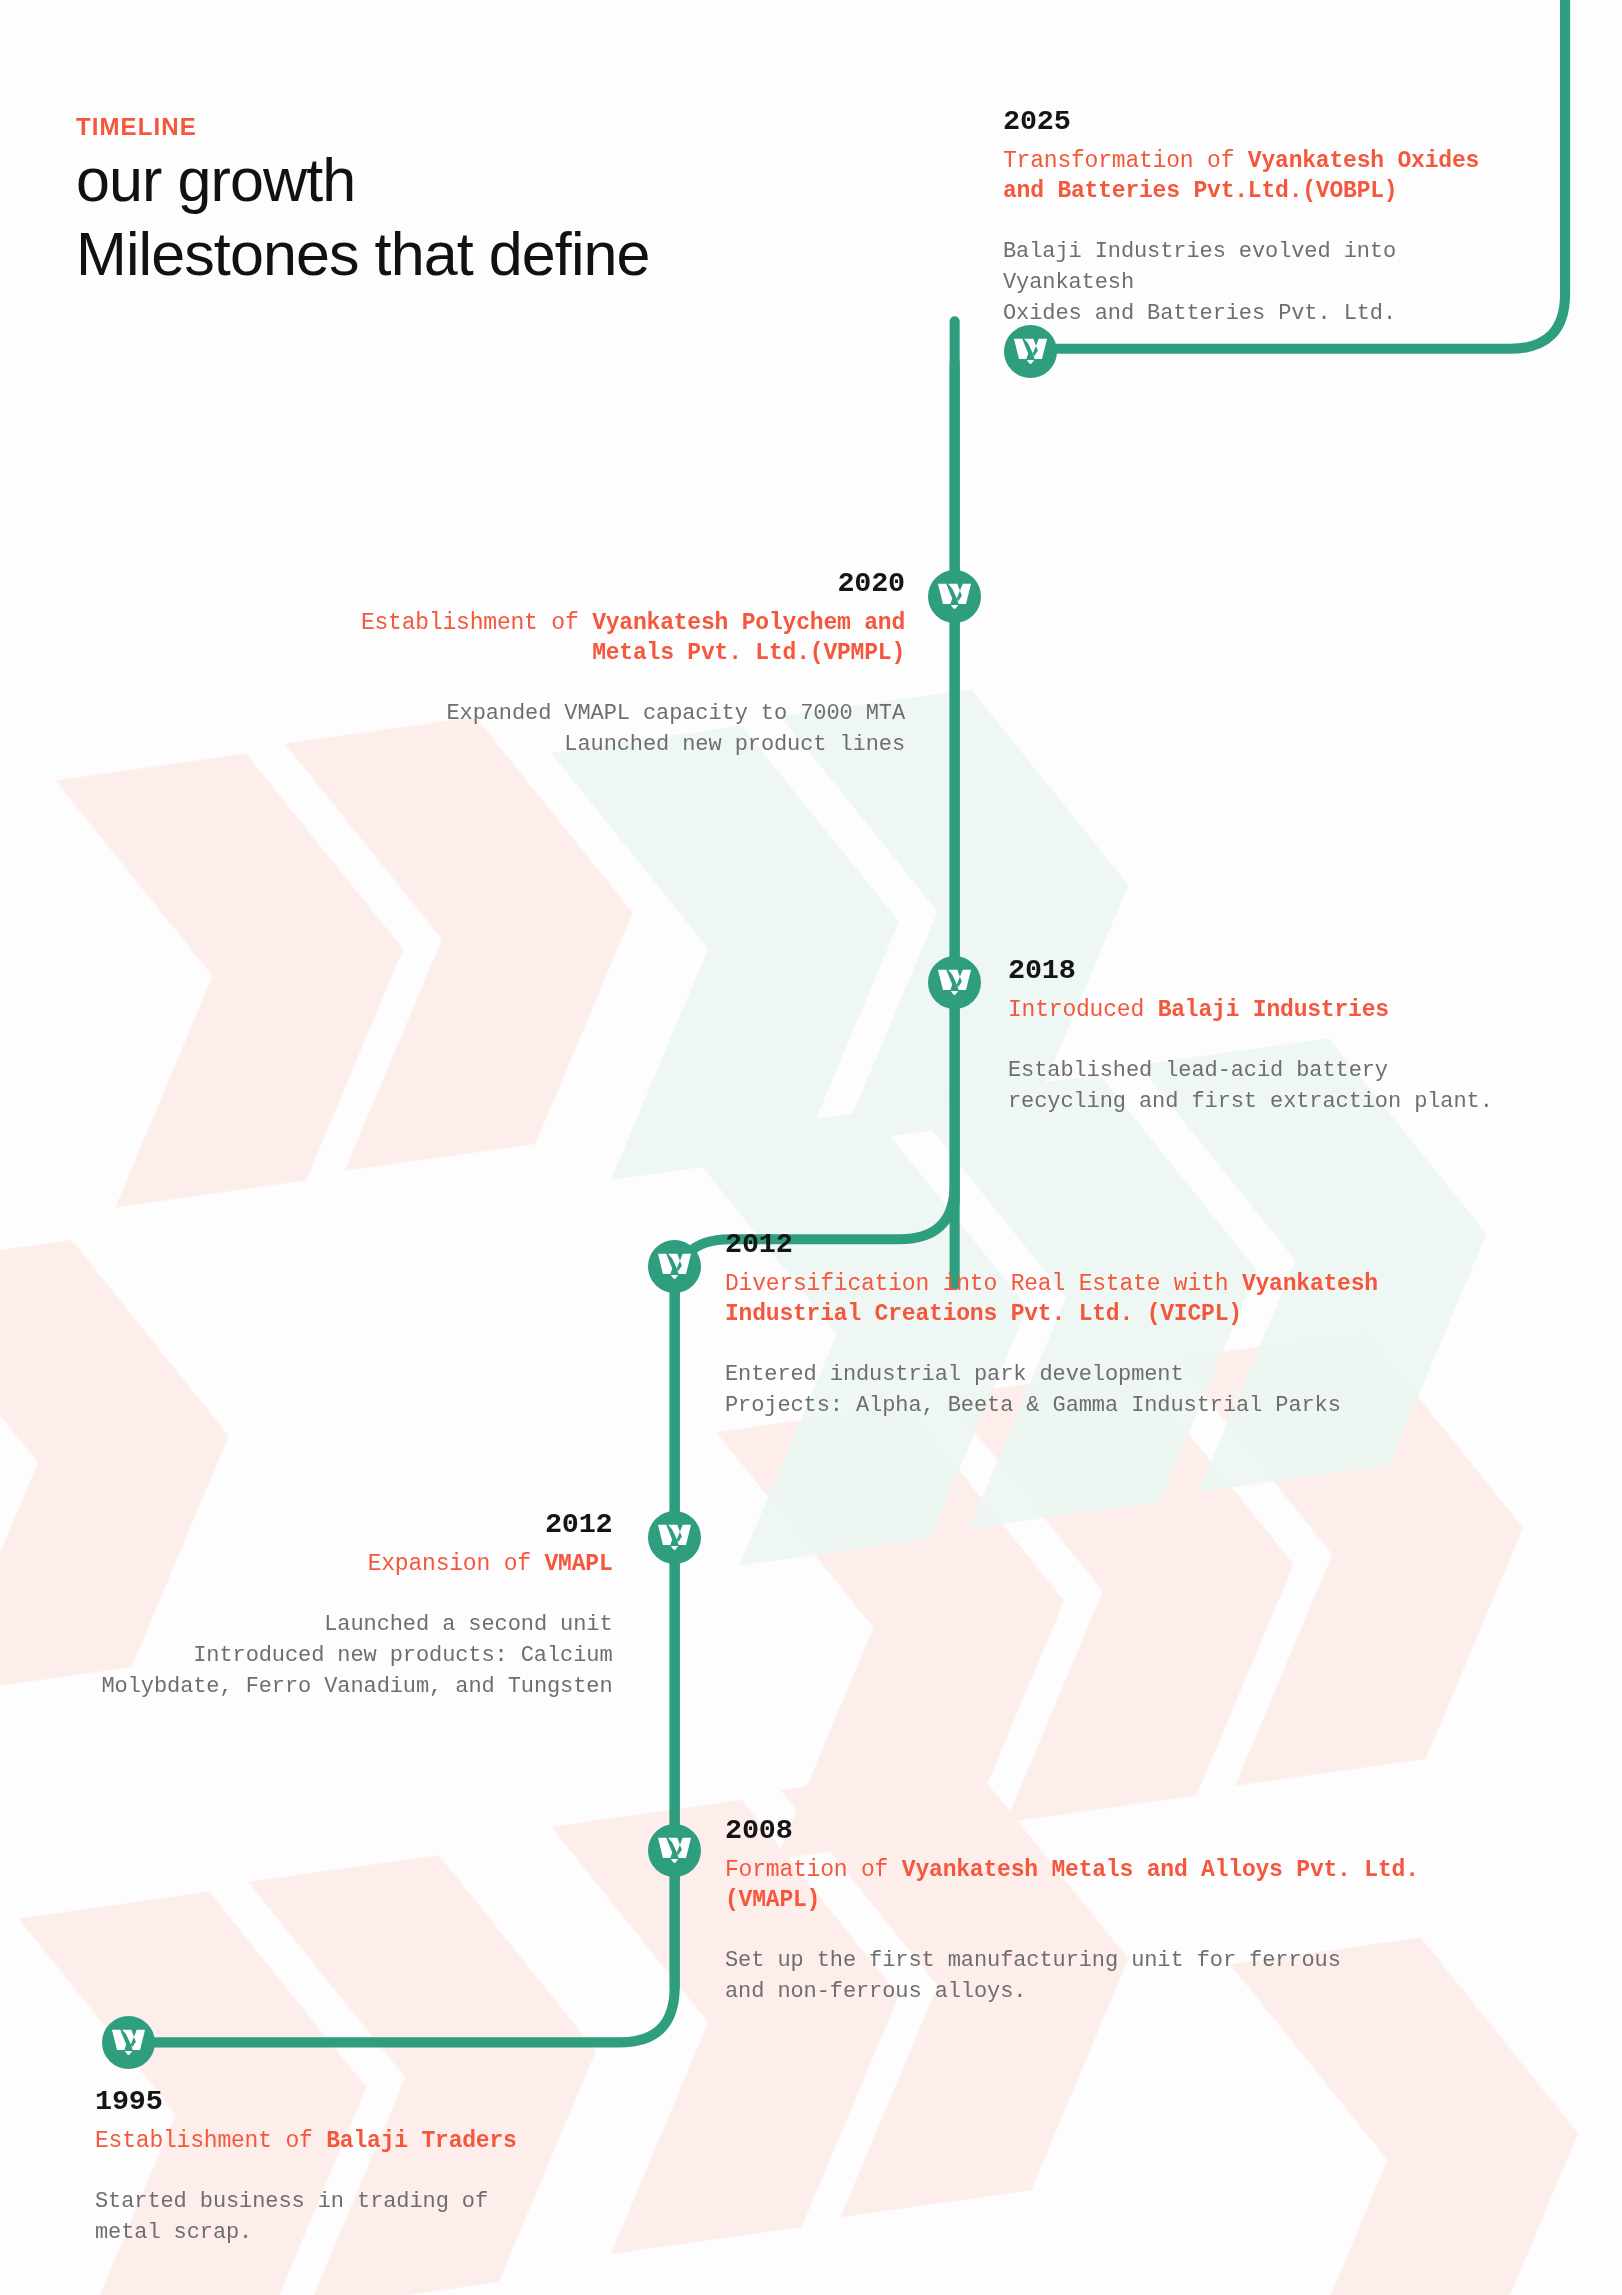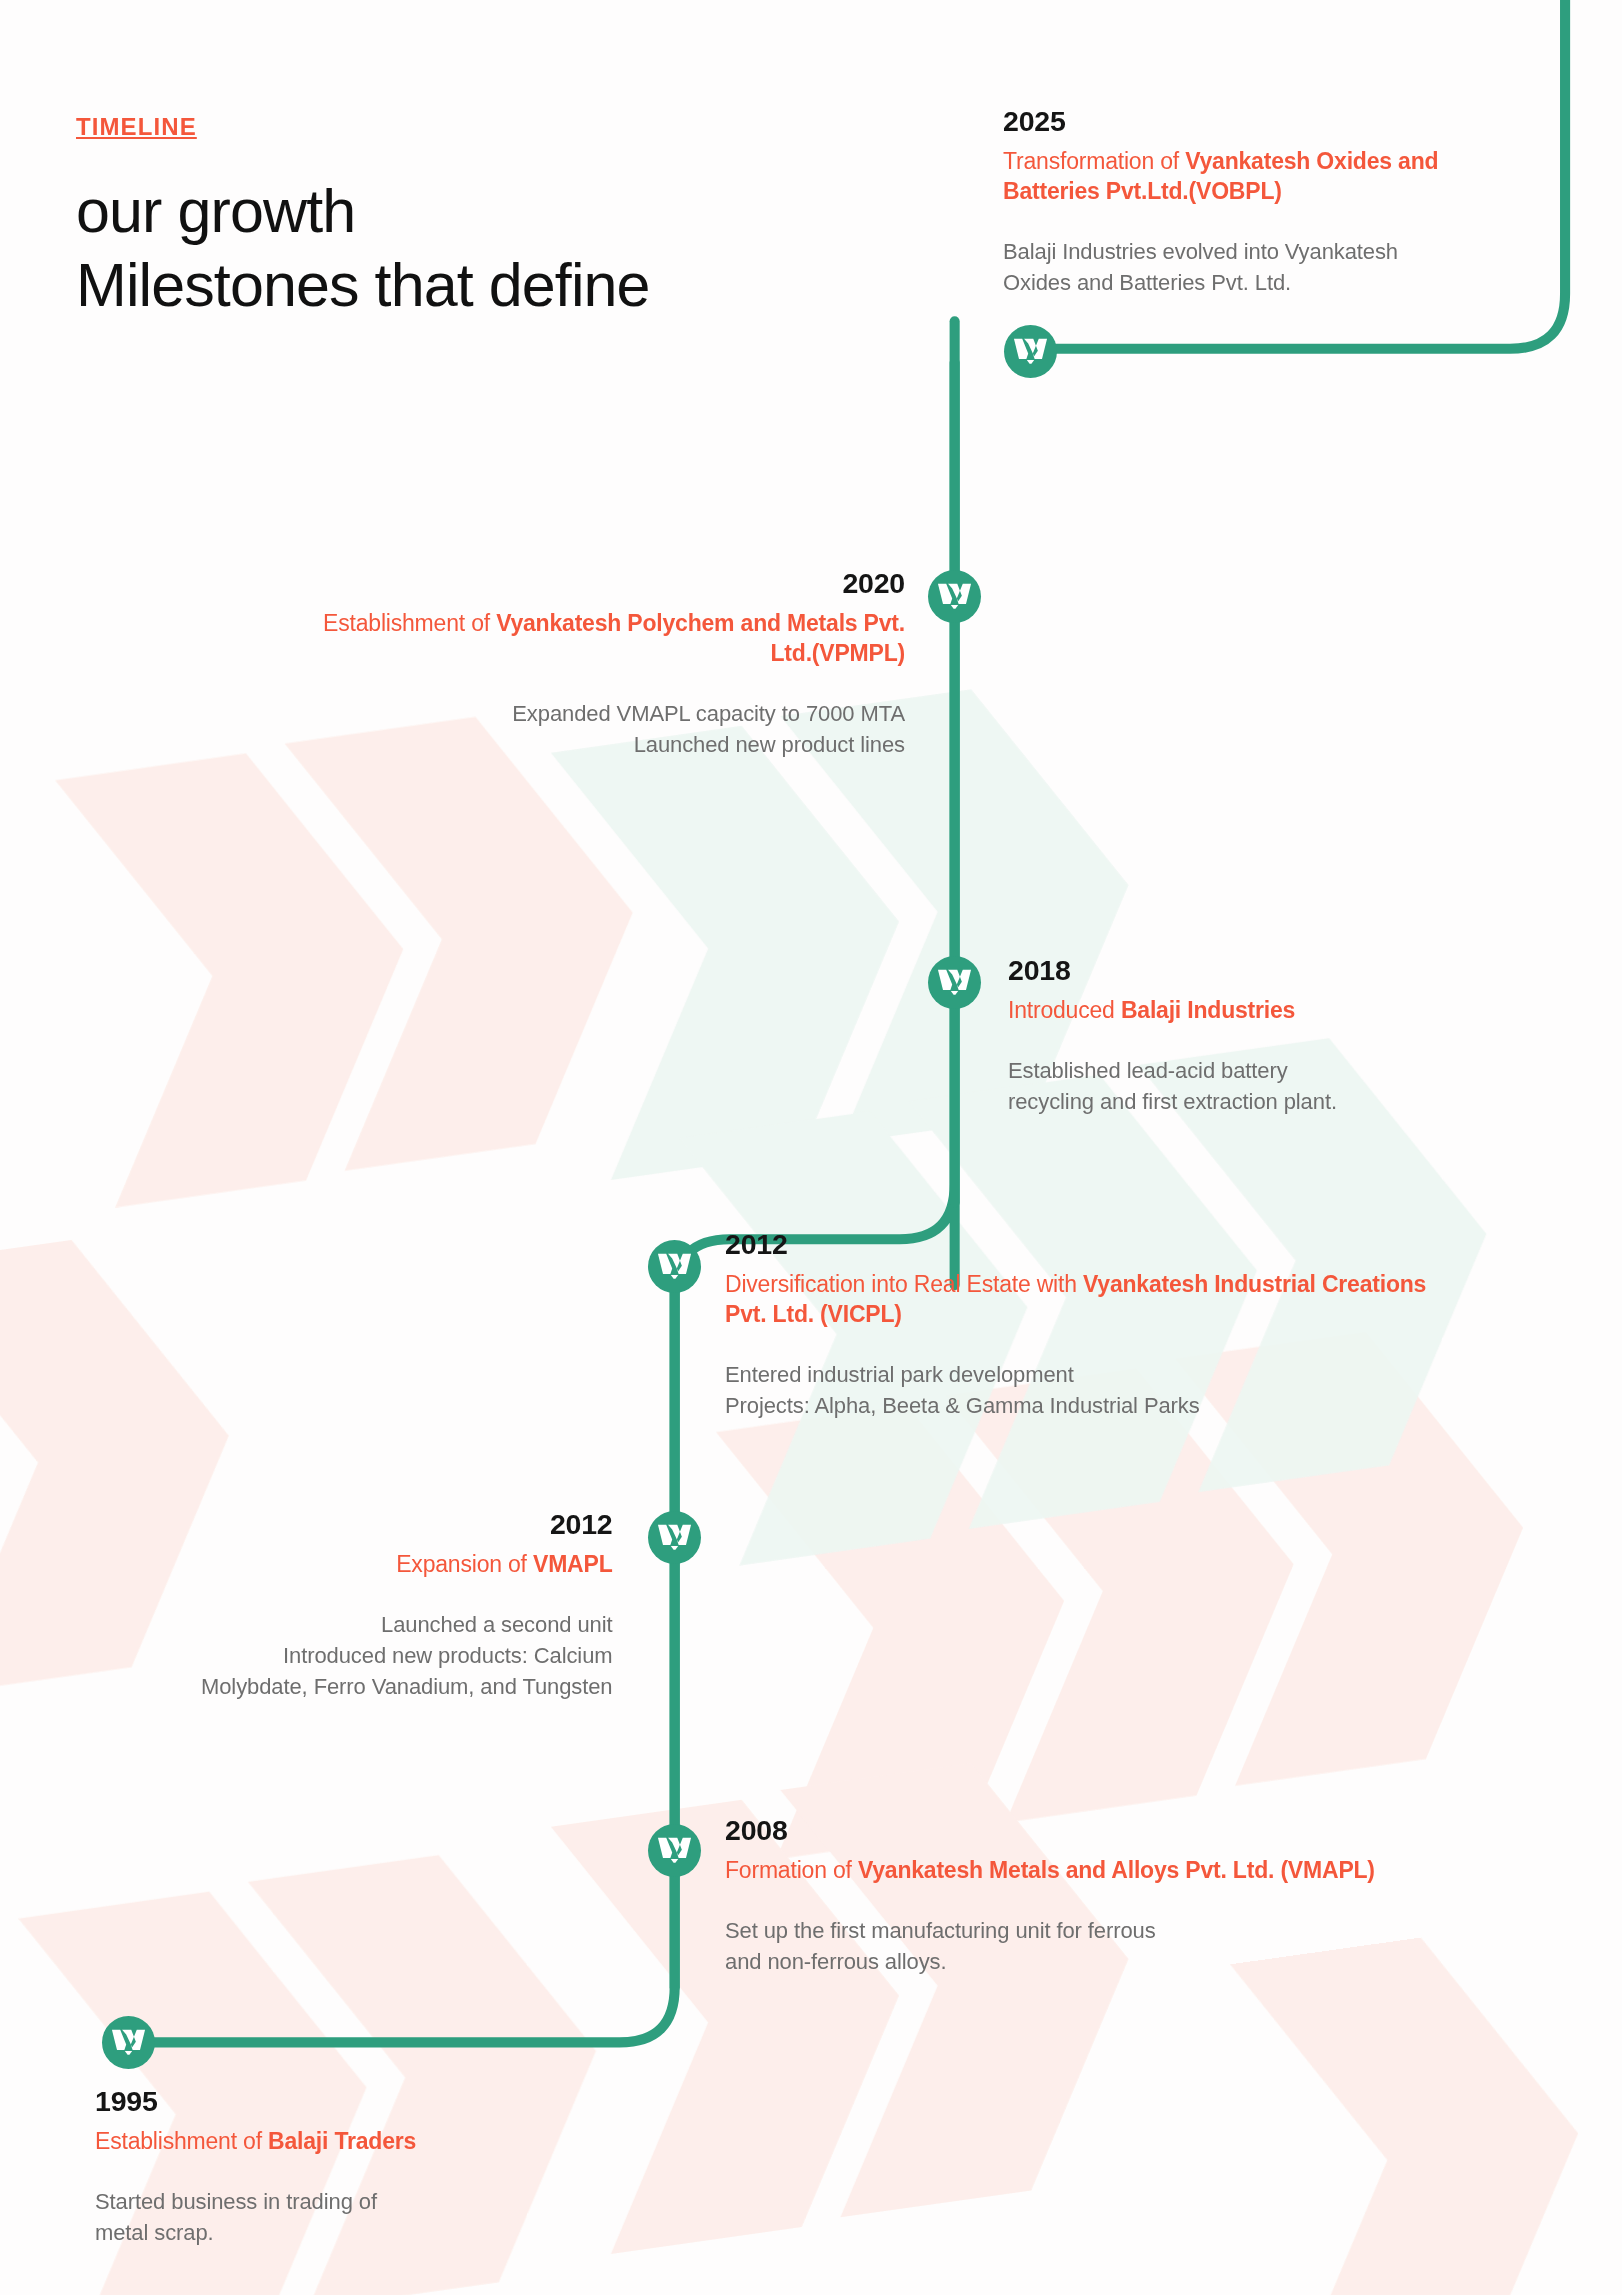--- a/index.html
+++ b/index.html
@@ -14,29 +14,29 @@
   
   #watermark { position:absolute; inset:0; z-index:0; pointer-events:none; }
 
   
   #spine { position:absolute; inset:0; z-index:1; pointer-events:none; }
 
   
   .header { position:absolute; left:76px; top:115px; z-index:4; }
   .eyebrow {
     color:#F4573B; font-weight:bold; font-size:24px;
-    letter-spacing:1.1px; line-height:1; margin-bottom:35px;text-decoration:underline;
+    letter-spacing:1.1px; line-height:1; margin-bottom:4px;
   }
   .headline {
     color:#111111; font-size:61px; font-weight:normal;
     line-height:1.22; letter-spacing:-0.9px; max-width:689px;
   }
 
   
-  .entry { position:absolute; z-index:4; }
+  .entry { position:absolute; z-index:4;font-family:Liberation Mono, monospace; }
   .entry .year {
     color:#151515; font-size:28.5px; font-weight:bold;
     line-height:1.05; letter-spacing:-0.2px;
   }
   .entry .title {
     color:#F4573B; font-size:23px; font-weight:normal;
     line-height:1.30; margin-top:10px; letter-spacing:-0.2px;
   }
   .entry .title b { font-weight:bold; }
   .entry .desc {

